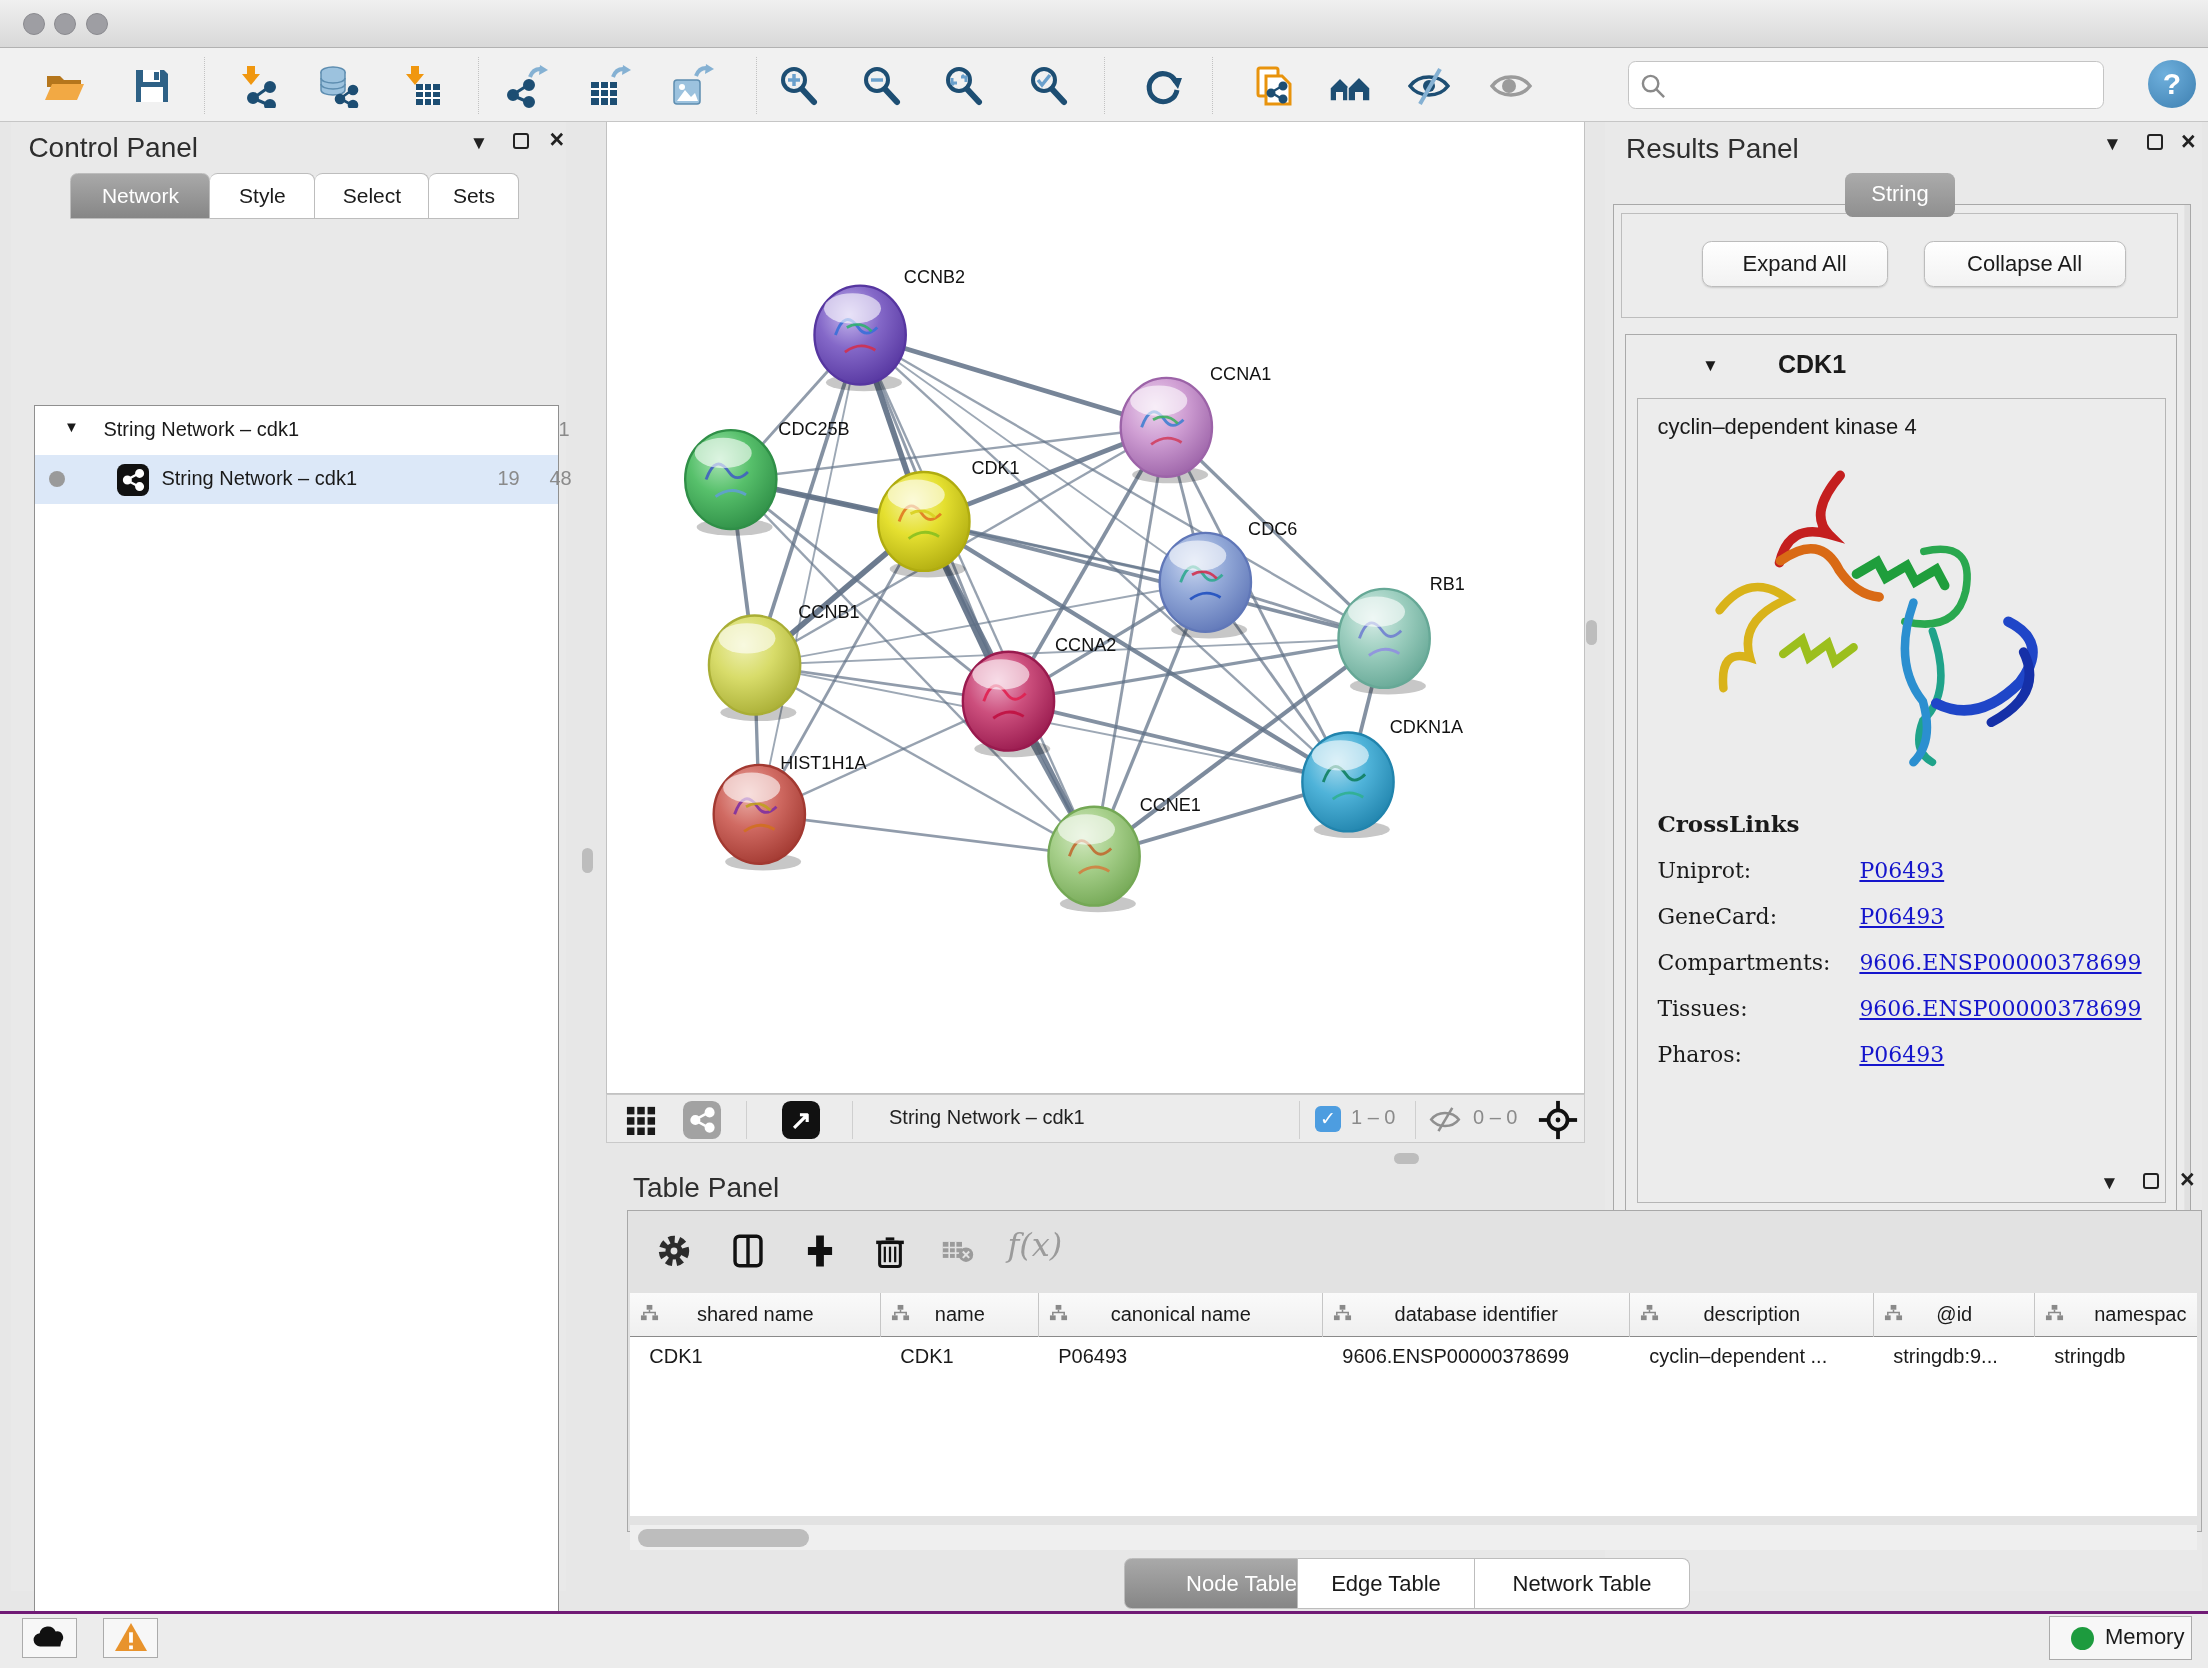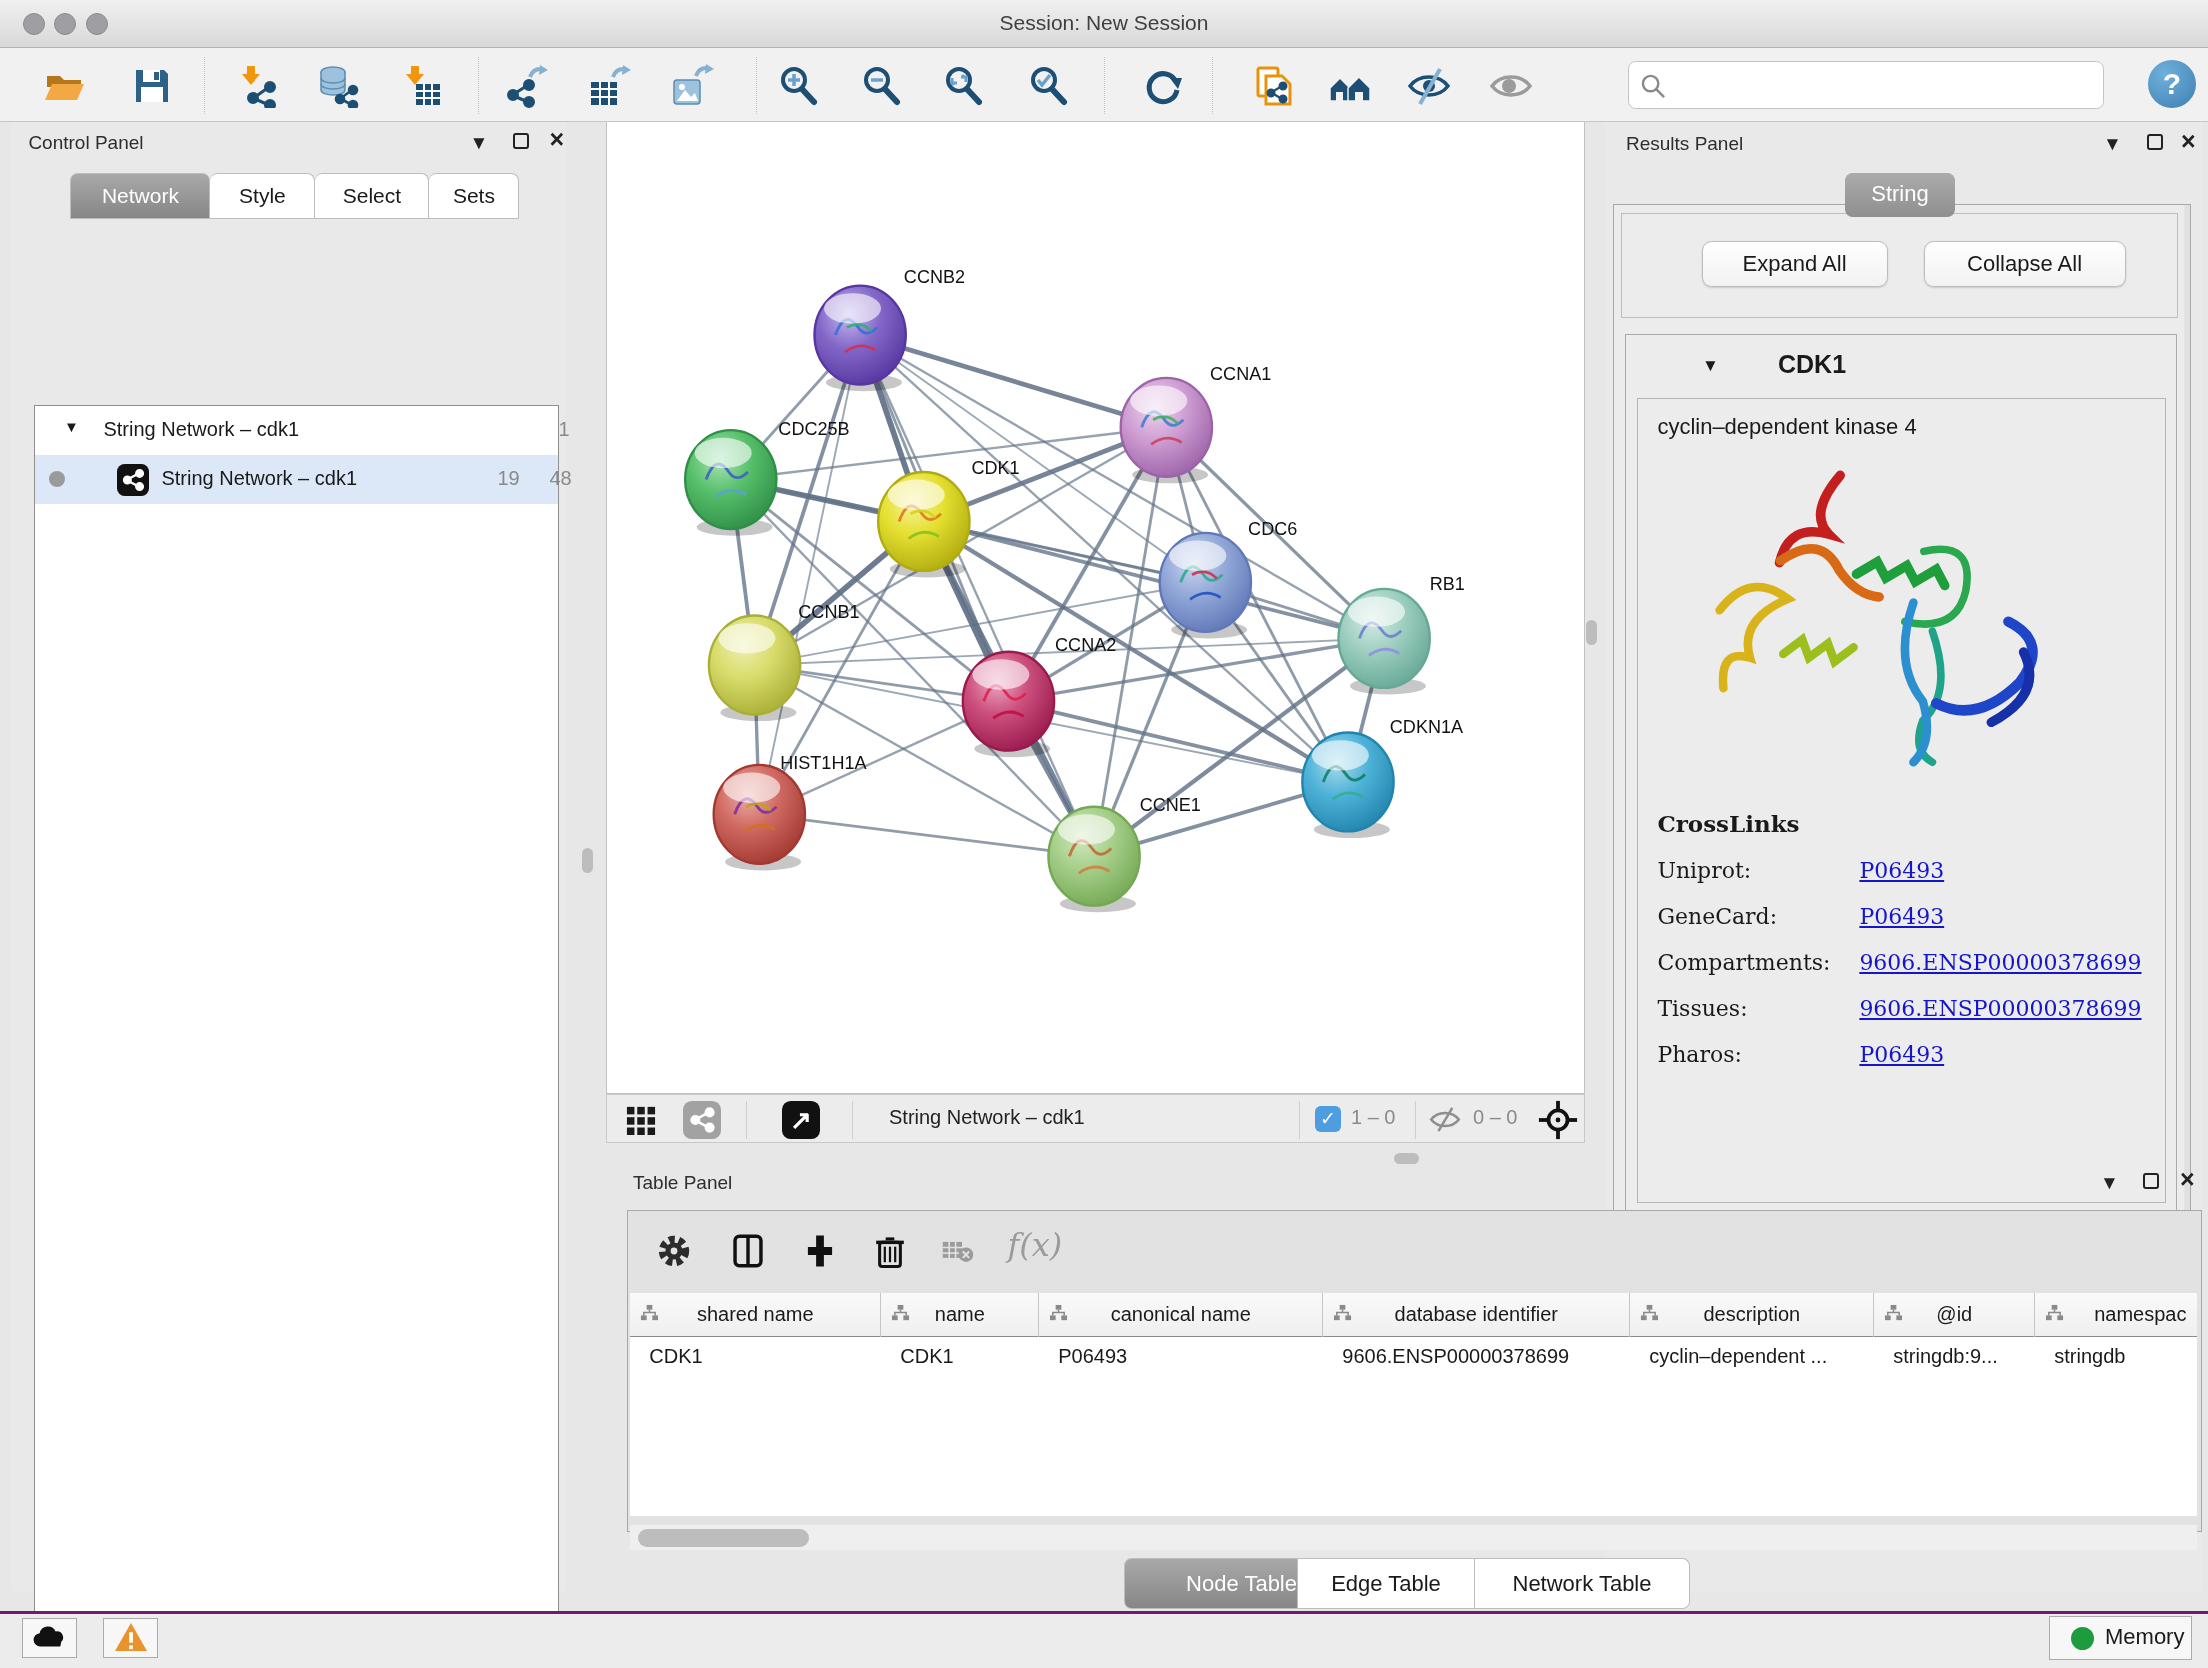--- a/index.html
+++ b/index.html
@@ -23,21 +23,21 @@
   .searchbox { position:absolute; left:1628px; top:13.3px; width:476px; height:48px;
     background:#fff; border:1px solid #c4c4c4; border-radius:7.6px; }
   .searchbox svg { position:absolute; left:11.4px; top:10.5px; }
   .searchbox input { position:absolute; left:49px; top:3.8px; width:409px; height:38px;
     border:none; outline:none; font-size:21px; background:transparent; }
   .helpbtn { position:absolute; left:2148px; top:12.4px; width:48px; height:48px; border-radius:50%;
     background:radial-gradient(circle at 35% 30%, #6fb0dd, #3d7fb0); color:#fff;
     font-size:30px; font-weight:bold; text-align:center; line-height:48px; }
 
   
-  .panel-title { font-size:19px; color:#2e2e2e; }
+  .panel-title { font-size:28px; color:#2e2e2e; }
   .panel-ctl { position:absolute; font-size:19px; color:#222; }
   .sq-btn { display:inline-block; width:16px; height:16px; border:2.9px solid #222; border-radius:2.9px; }
   .x-btn { font-size:25px; font-weight:bold; }
 
   
   .control-panel { position:absolute; left:11.4px; top:122px; width:555px; height:1469px; background:#e9e9e9; }
   .tabrow { position:absolute; display:flex; }
   .tab { height:46px; line-height:44px; text-align:center; font-size:21px;
     background:#fff; border:1px solid #bdbdbd; border-left:none;
     border-top-left-radius:7.6px; border-top-right-radius:7.6px; }
@@ -116,21 +116,20 @@
 </style>
 </head>
 <body>
 
 <div id="app">
 
   <div class="titlebar">
     <div class="traffic" style="left:23px"></div>
     <div class="traffic" style="left:54px"></div>
     <div class="traffic" style="left:86px"></div>
-    <div class="win-title">Session: New Session</div>
   </div>
 
   <div class="toolbar">
     <span class="tb-icon" style="left:42px">
       <svg width="44" height="44" viewBox="0 0 44 44">
           <path d="M5 12 h13 l4 4 h17 v7 H5 z" fill="#b5761c"></path>
           <path d="M3 36 l7 -16 h32 l-7 16 z" fill="#f2a944"></path>
         </svg></span>
     <span class="tb-icon" style="left:130px">
       <svg width="44" height="44" viewBox="0 0 44 44">

